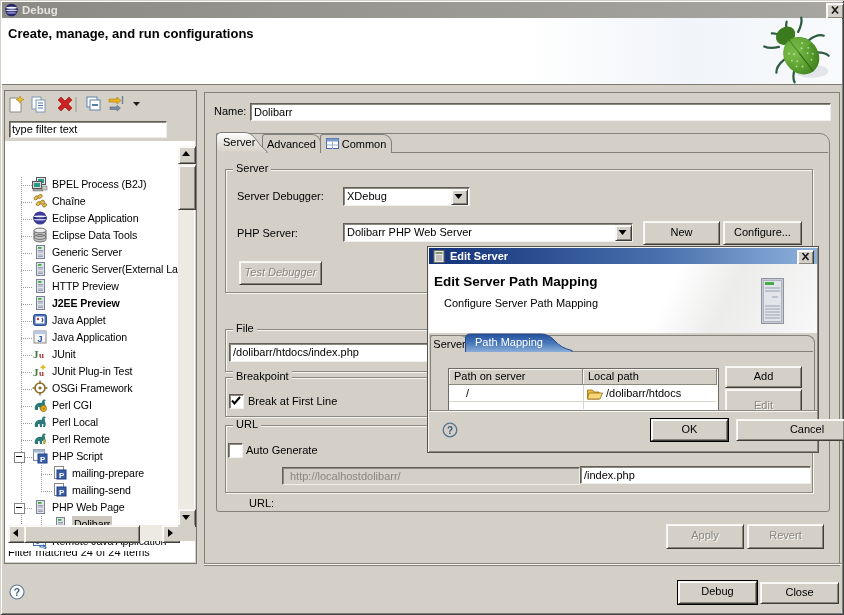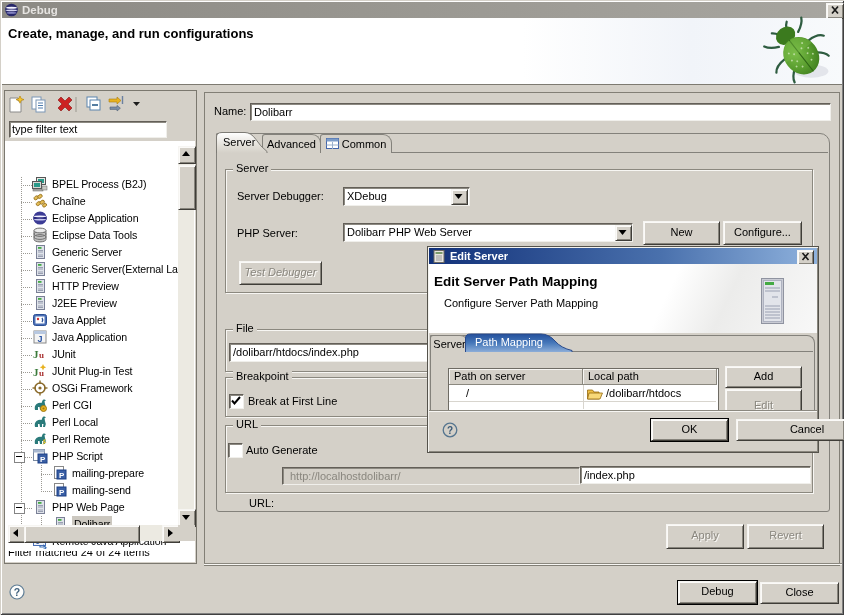--- a/index.html
+++ b/index.html
@@ -221,21 +221,21 @@
           <rect x="6" y="3" width="3.5" height="1.8" fill="#44aa44"></rect>
           <line x1="6" y1="6.5" x2="11" y2="6.5" stroke="#9aa0b2"></line>
           <line x1="6" y1="8" x2="11" y2="8" stroke="#9aa0b2"></line>
           <line x1="6" y1="11" x2="11" y2="11" stroke="#9aa0b2"></line>
           <line x1="6" y1="12.5" x2="11" y2="12.5" stroke="#9aa0b2"></line>
         </svg>
       </span>
       <span class="abs" style="left:47px;top:0;">HTTP Preview</span>
     </div>
     <div class="dot-h" style="left:16px;top:137px;width:11px;"></div>
-    <div class="row" style="left:0;top:128px;width:173px;">
+    <div class="row" style="left:0;top:128px;width:173px;font-weight:bold;">
       <span class="abs" style="left:27px;top:0px;width:16px;height:16px;">
         <svg width="16" height="16" viewBox="0 0 16 16" style="position:absolute;left:0;top:0;">
           <rect x="4.5" y="1.5" width="8" height="13" fill="#dfe3ea" stroke="#7a8096"></rect>
           <rect x="6" y="3" width="3.5" height="1.8" fill="#44aa44"></rect>
           <line x1="6" y1="6.5" x2="11" y2="6.5" stroke="#9aa0b2"></line>
           <line x1="6" y1="8" x2="11" y2="8" stroke="#9aa0b2"></line>
           <line x1="6" y1="11" x2="11" y2="11" stroke="#9aa0b2"></line>
           <line x1="6" y1="12.5" x2="11" y2="12.5" stroke="#9aa0b2"></line>
         </svg>
       </span>

